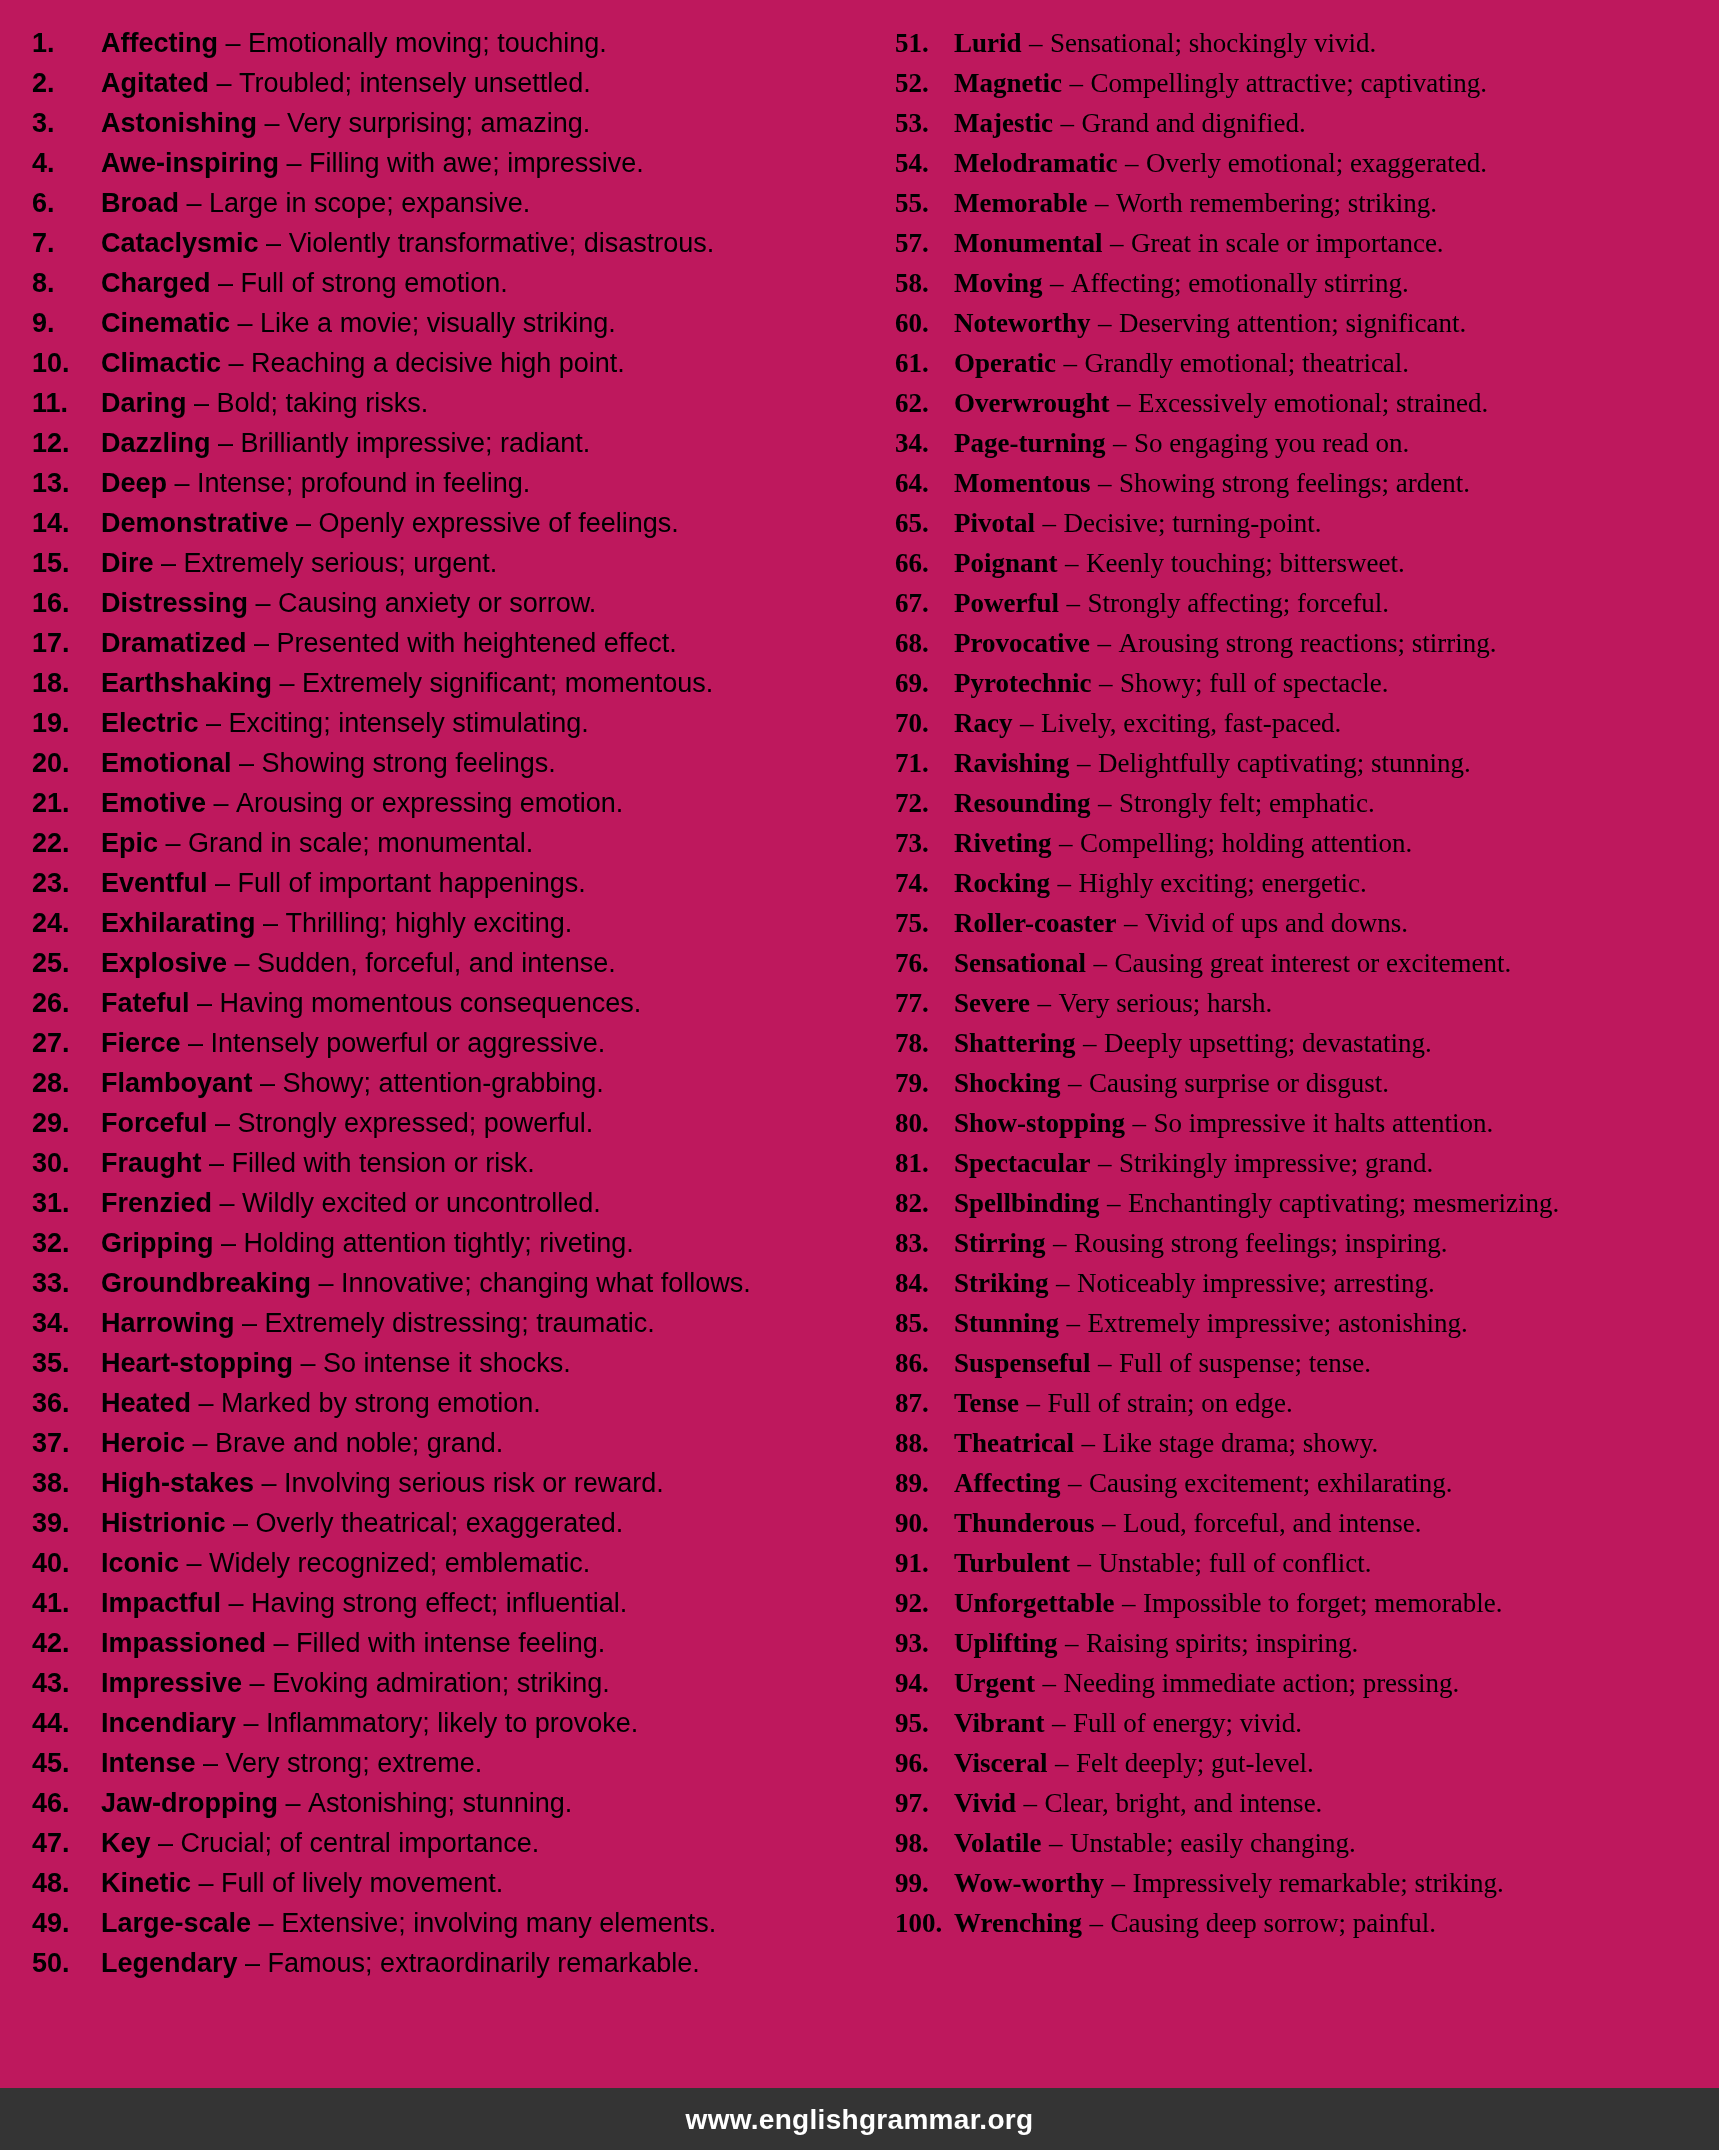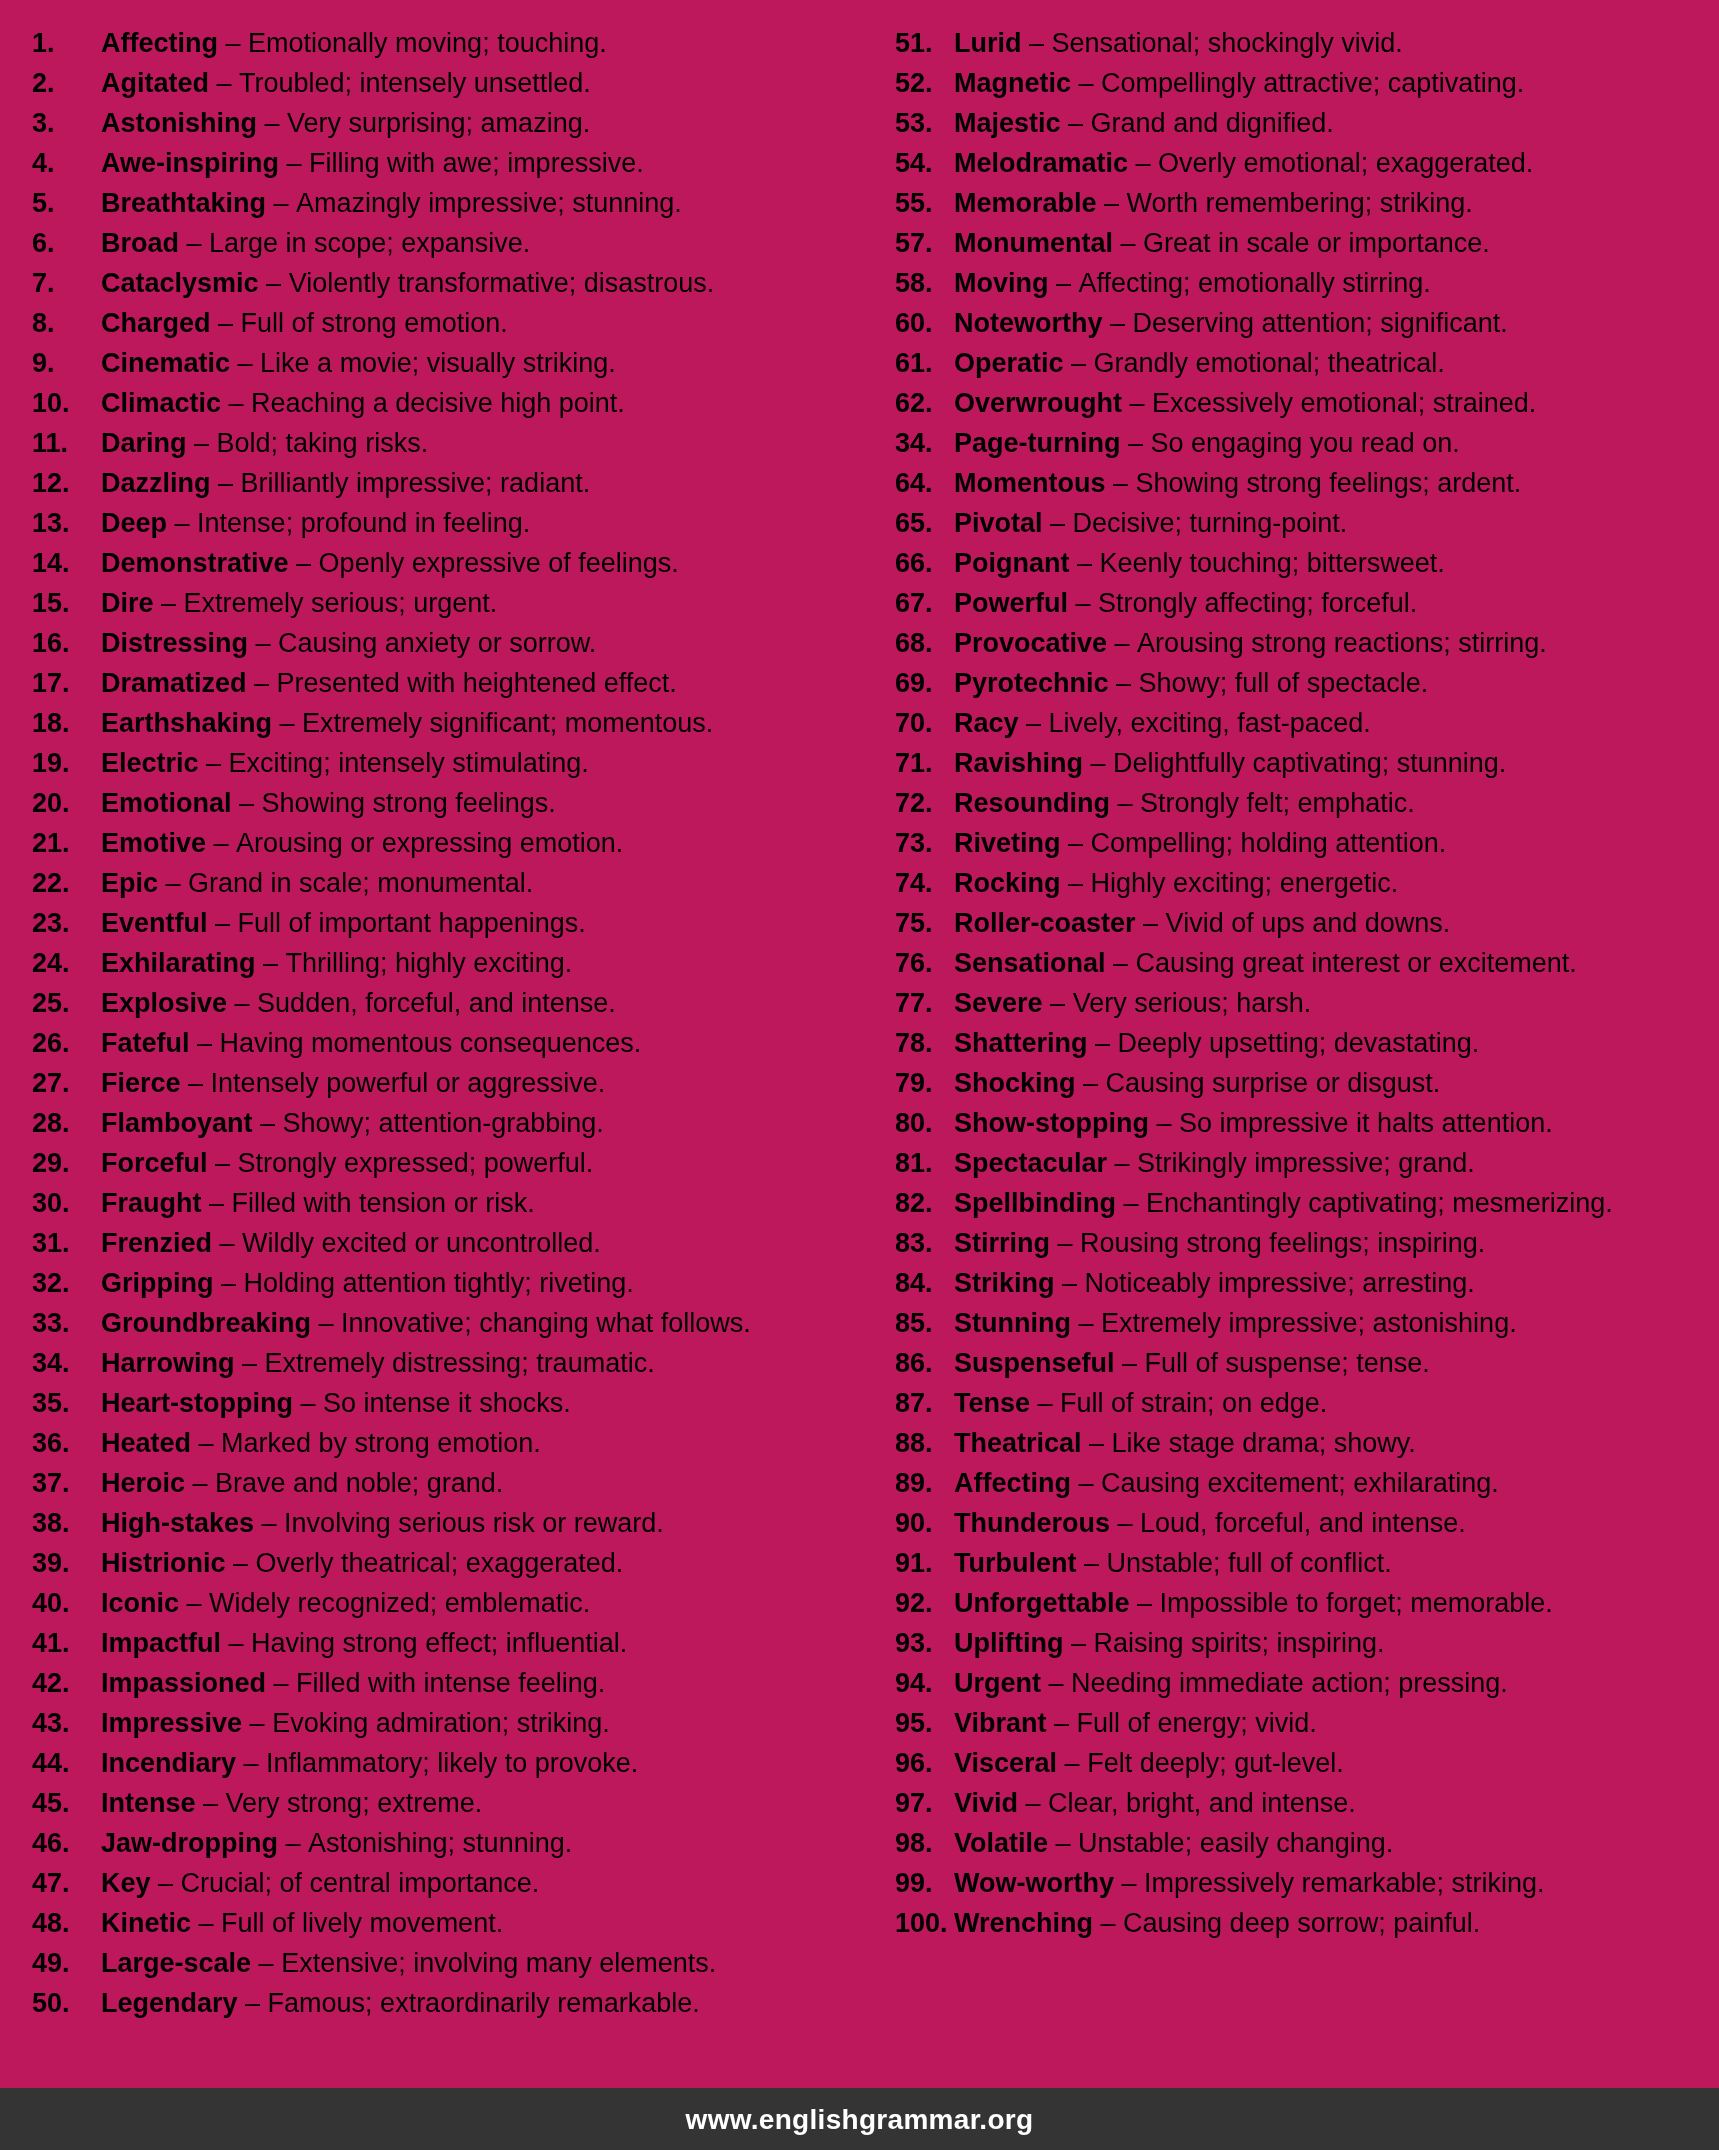--- a/index.html
+++ b/index.html
@@ -7,21 +7,21 @@
     position: relative;
     width: 1719px;
     height: 2151px;
     background: #ffffff;
     color: #000000;
     font-family: "Liberation Sans", "DejaVu Sans", sans-serif;
     overflow: hidden;
   }
   .col { position: absolute; top: 23px; }
   .col-left  { left: 32px;   width: 832px; }
-  .col-right { left: 895px; width: 819px; }
+  .col-right { left: 895px; width: 819px; font-family: Liberation Serif, serif; }
   .item {
     line-height: 40px;
     font-size: 27px;
     white-space: nowrap;
   }
   .num {
     display: inline-block;
     font-weight: 700;
     min-width: 69px;
   }
@@ -49,21 +49,20 @@
 </style>
 </head>
 <body>
 
 <div class="page" style="background: #be185d; color: rgb(0, 0, 0);">
   <div class="col col-left" id="col-0">
       <div class="item"><span class="num">1.</span><span class="term">Affecting</span><span class="sep">–</span><span class="def">Emotionally moving; touching.</span></div>
       <div class="item"><span class="num">2.</span><span class="term">Agitated</span><span class="sep">–</span><span class="def">Troubled; intensely unsettled.</span></div>
       <div class="item"><span class="num">3.</span><span class="term">Astonishing</span><span class="sep">–</span><span class="def">Very surprising; amazing.</span></div>
       <div class="item"><span class="num">4.</span><span class="term">Awe-inspiring</span><span class="sep">–</span><span class="def">Filling with awe; impressive.</span></div>
-      <div class="item"><span class="num">5.</span><span class="term">Breathtaking</span><span class="sep">–</span><span class="def">Amazingly impressive; stunning.</span></div>
       <div class="item"><span class="num">6.</span><span class="term">Broad</span><span class="sep">–</span><span class="def">Large in scope; expansive.</span></div>
       <div class="item"><span class="num">7.</span><span class="term">Cataclysmic</span><span class="sep">–</span><span class="def">Violently transformative; disastrous.</span></div>
       <div class="item"><span class="num">8.</span><span class="term">Charged</span><span class="sep">–</span><span class="def">Full of strong emotion.</span></div>
       <div class="item"><span class="num">9.</span><span class="term">Cinematic</span><span class="sep">–</span><span class="def">Like a movie; visually striking.</span></div>
       <div class="item"><span class="num">10.</span><span class="term">Climactic</span><span class="sep">–</span><span class="def">Reaching a decisive high point.</span></div>
       <div class="item"><span class="num">11.</span><span class="term">Daring</span><span class="sep">–</span><span class="def">Bold; taking risks.</span></div>
       <div class="item"><span class="num">12.</span><span class="term">Dazzling</span><span class="sep">–</span><span class="def">Brilliantly impressive; radiant.</span></div>
       <div class="item"><span class="num">13.</span><span class="term">Deep</span><span class="sep">–</span><span class="def">Intense; profound in feeling.</span></div>
       <div class="item"><span class="num">14.</span><span class="term">Demonstrative</span><span class="sep">–</span><span class="def">Openly expressive of feelings.</span></div>
       <div class="item"><span class="num">15.</span><span class="term">Dire</span><span class="sep">–</span><span class="def">Extremely serious; urgent.</span></div>

